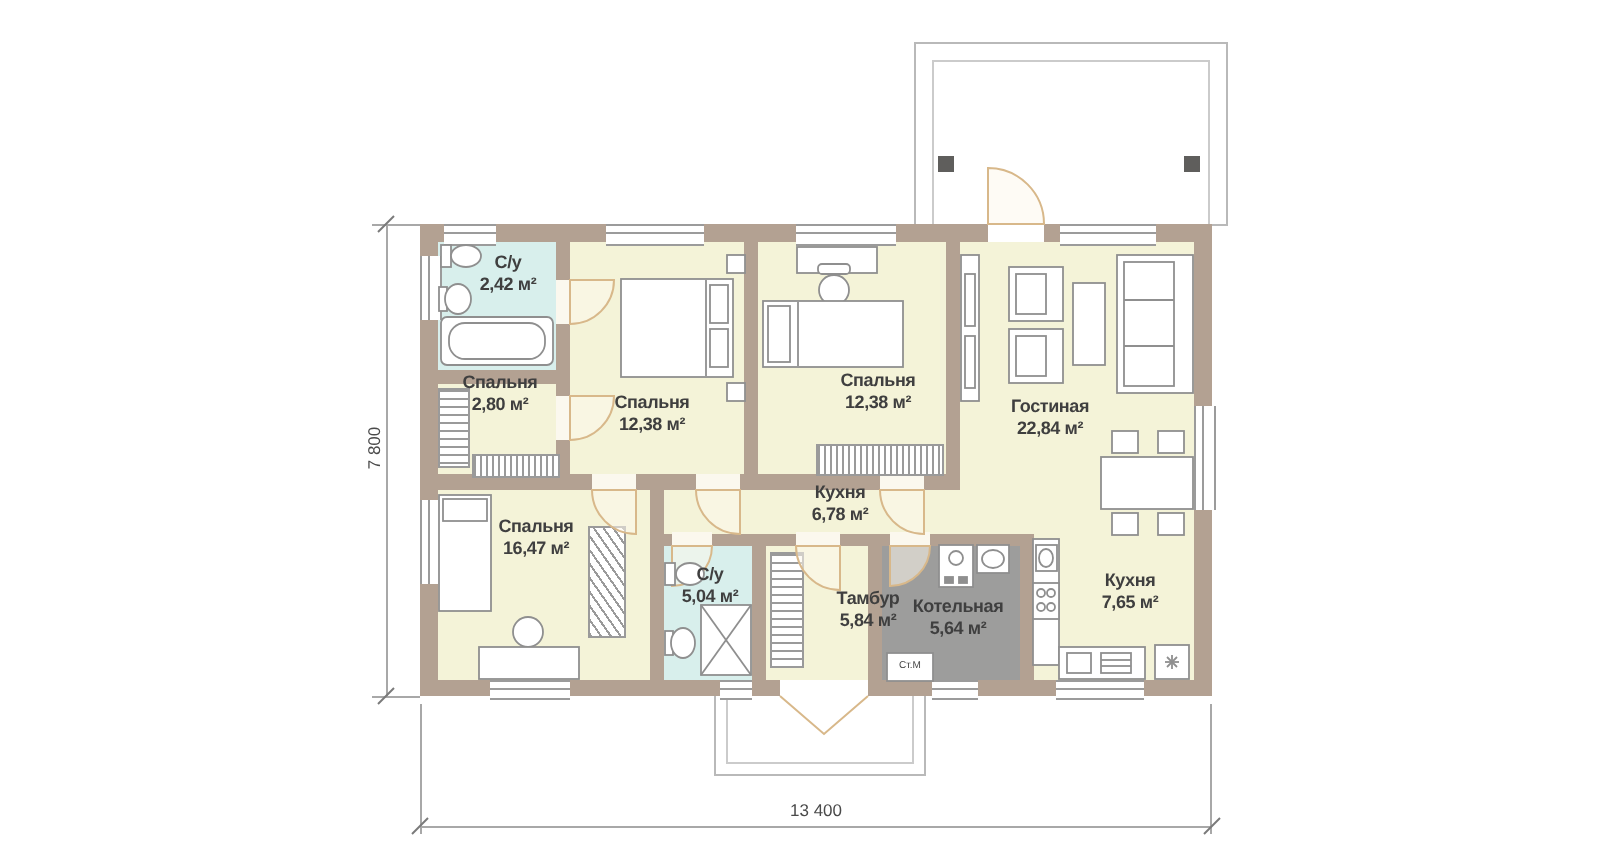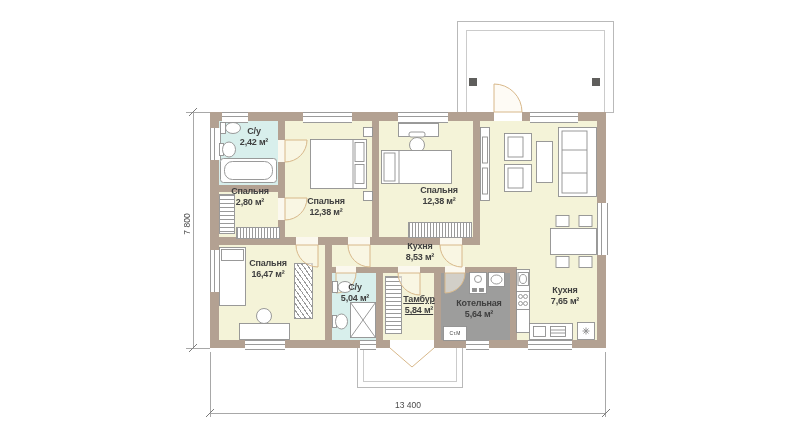--- a/index.html
+++ b/index.html
@@ -257,33 +257,37 @@
     <div>2,80 м²</div>
   </div>
   <div class="lbl" style="left:296px;top:196px;width:60px;">
     <div>Спальня</div>
     <div>12,38 м²</div>
   </div>
   <div class="lbl" style="left:408px;top:185px;width:62px;">
     <div>Спальня</div>
     <div>12,38 м²</div>
   </div>
+  <div class="lbl" style="left:492px;top:198px;width:66px;">
+    <div>Гостиная</div>
+    <div>22,84 м²</div>
+  </div>
   <div class="lbl" style="left:388px;top:241px;width:64px;">
     <div>Кухня</div>
-    <div>8,53 м²</div>
+    <div>6,78 м²</div>
   </div>
   <div class="lbl" style="left:236px;top:258px;width:64px;">
     <div>Спальня</div>
     <div>16,47 м²</div>
   </div>
   <div class="lbl" style="left:326px;top:282px;width:58px;">
     <div>С/у</div>
     <div>5,04 м²</div>
   </div>
-  <div class="lbl" style="left:388px;top:294px;width:62px;text-decoration:underline;">
+  <div class="lbl" style="left:403px;top:294px;width:62px;">
     <div>Тамбур</div>
     <div>5,84 м²</div>
   </div>
   <div class="lbl" style="left:446px;top:298px;width:66px;">
     <div>Котельная</div>
     <div>5,64 м²</div>
   </div>
   <div class="lbl" style="left:534px;top:285px;width:62px;">
     <div>Кухня</div>
     <div>7,65 м²</div>

